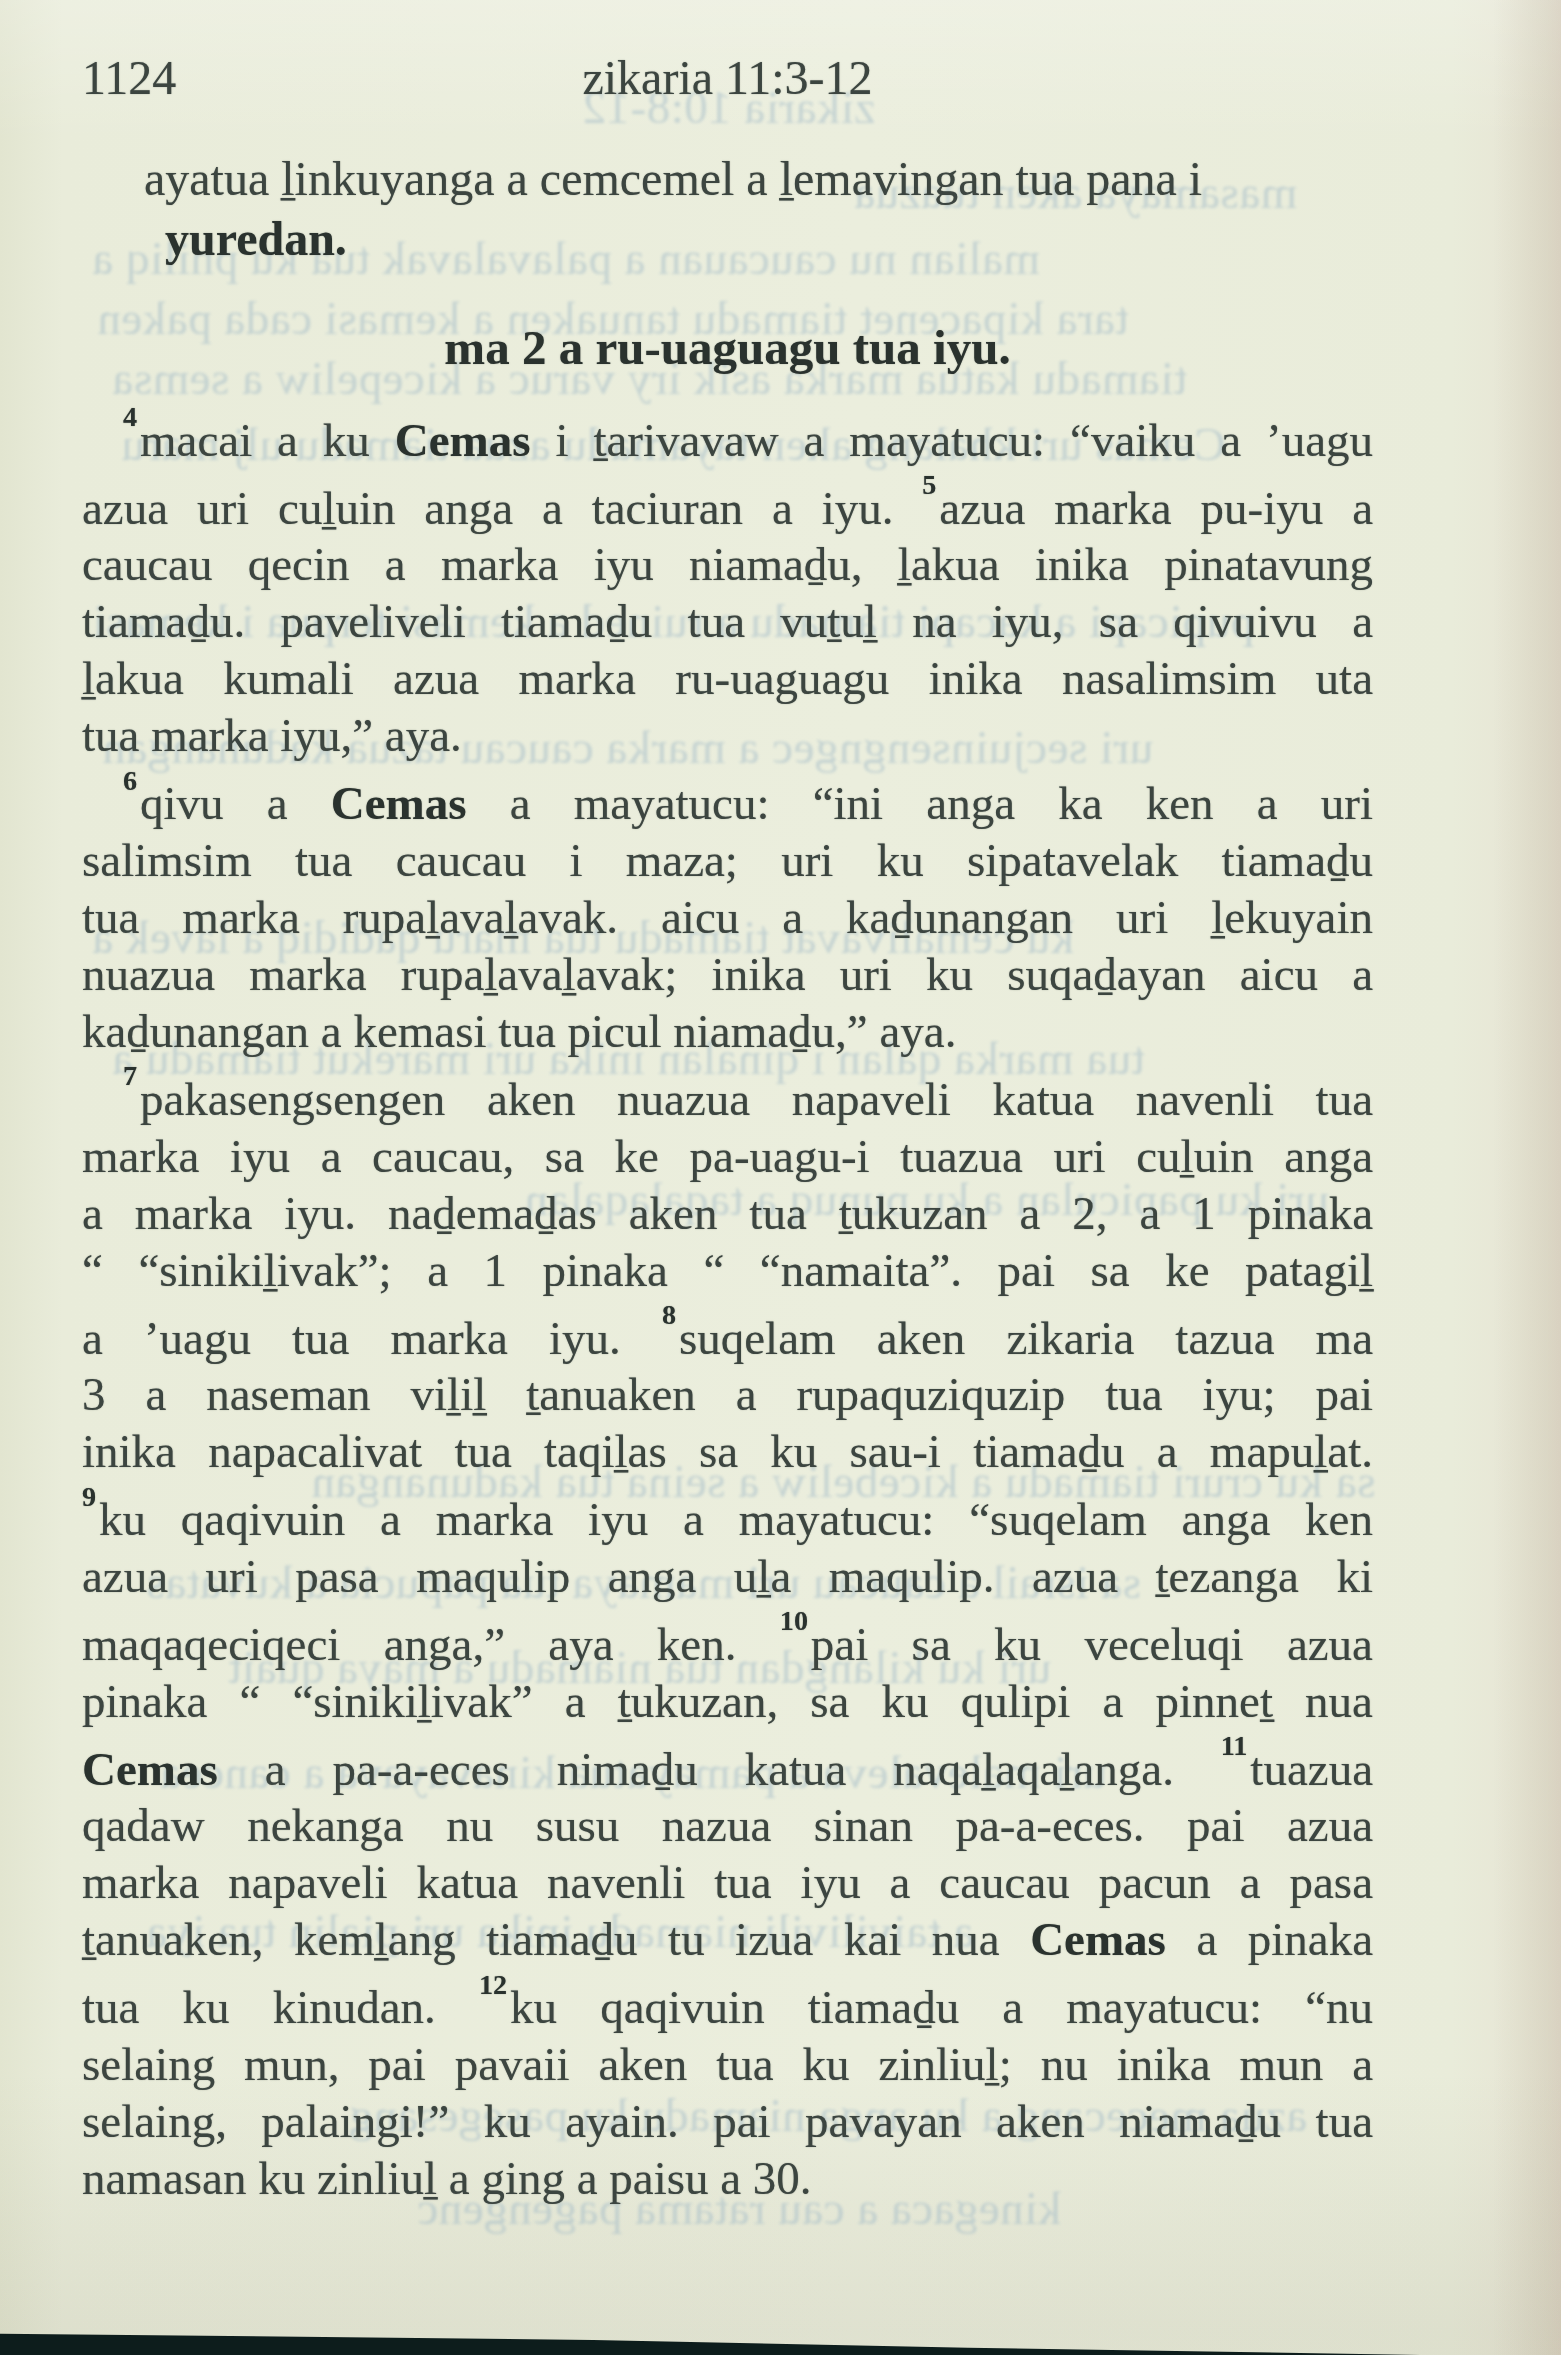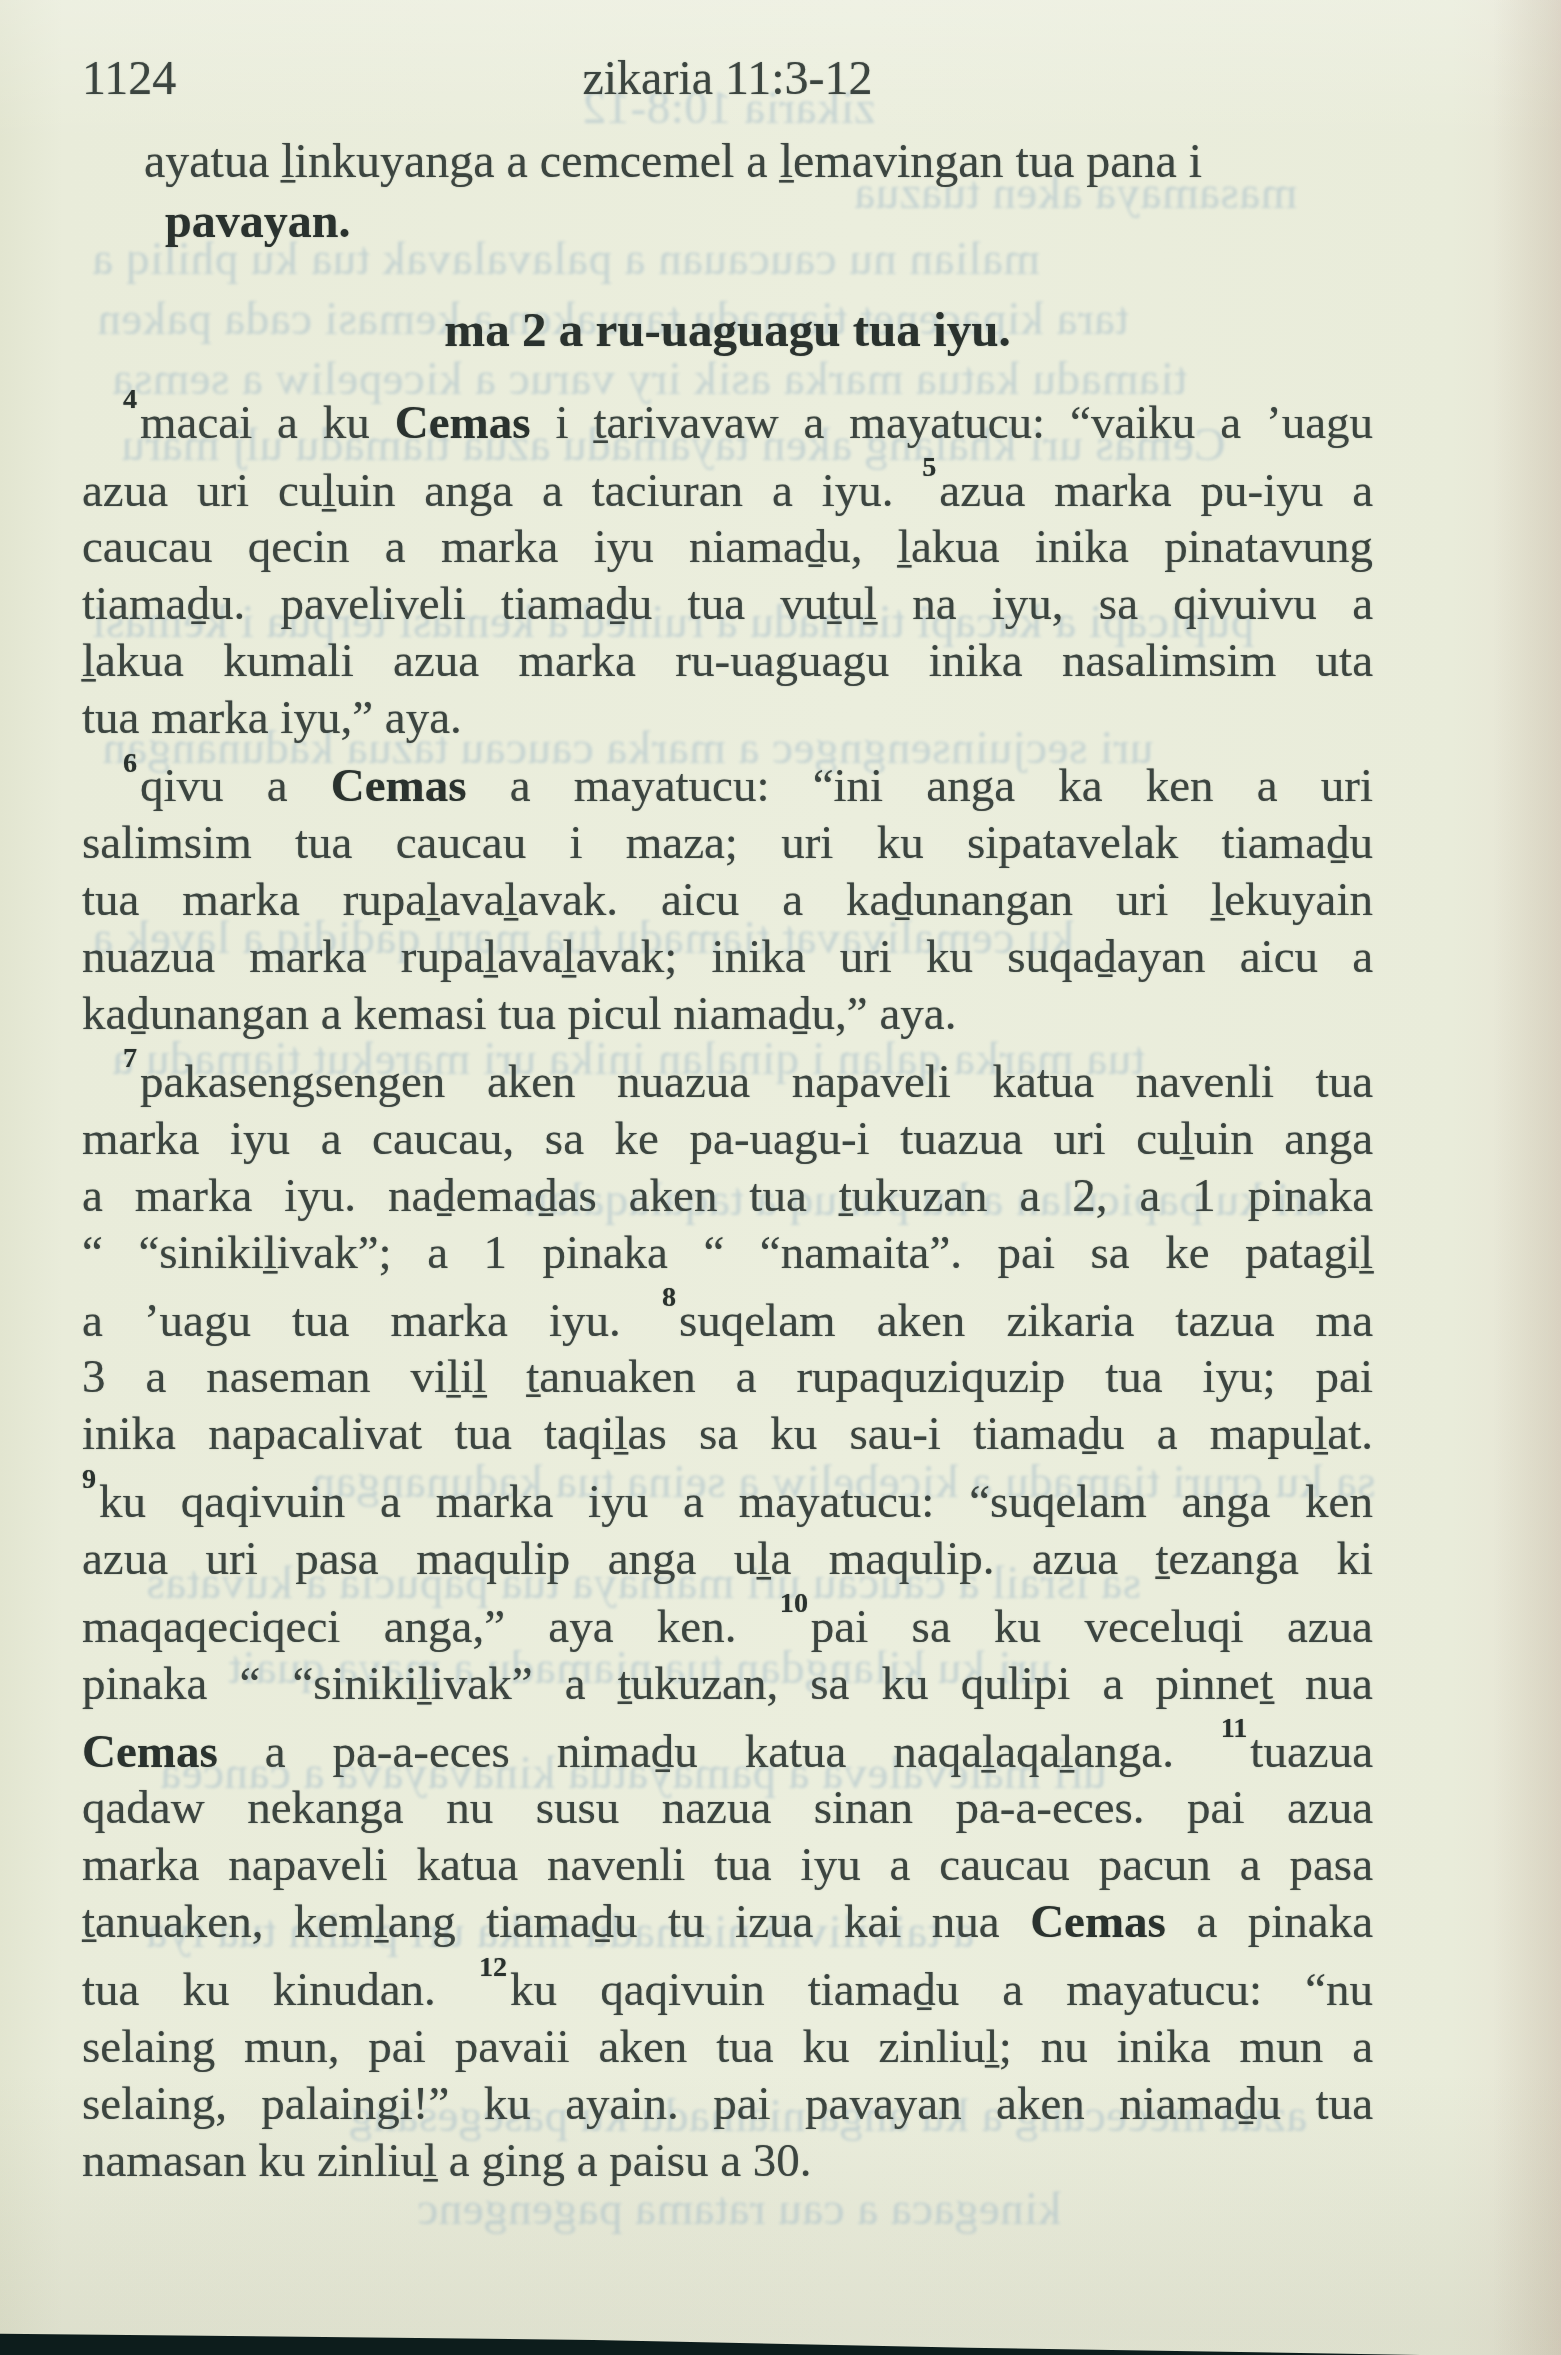--- a/index.html
+++ b/index.html
@@ -36,21 +36,21 @@
   }
   .rhead{position:absolute;left:50%;transform:translateX(-50%);}
   #textcol{
     margin-left:82px;width:1291px;
     font-size:47px;line-height:57px;
     text-shadow:0 0 1.2px rgba(60,70,64,.55);
   }
   .line{min-height:57px;}
   .just{text-align:justify;text-align-last:justify;}
   .ind{text-indent:41px;}
-  .poem1{margin-left:62px;margin-top:24px;font-size:48px;line-height:60px;}
+  .poem1{margin-left:62px;margin-top:42px;font-size:48px;line-height:60px;}
   .poem2{margin-left:83px;font-weight:700;color:var(--ink-bold);font-size:48px;line-height:60px;}
   .heading{text-align:center;font-weight:700;color:var(--ink-bold);margin-top:49px;margin-bottom:23px;font-size:49px;line-height:60px;}
   .bold{font-weight:700;color:var(--ink-bold);}
   sup.vnum{font-size:0.60em;font-weight:700;color:var(--ink-bold);position:relative;top:-0.45em;margin-right:2.9px;letter-spacing:0;}
   
   #right-shade{
     position:absolute;top:0;right:0;width:68px;height:100%;z-index:3;
     background:linear-gradient(90deg, rgba(150,140,110,0) 0%, rgba(150,140,110,.14) 80%, rgba(170,150,130,.22) 100%);
   }
   #bottom-bar{
@@ -83,21 +83,21 @@
     <div class="ghost-line" style="left: 417px; top: 2181px;">kinegaca a cau ratama pagengenc</div>
   </div>
 
 <div id="print-layer">
   <div class="pageheader">
     <span class="pnum">1124</span>
     <span class="rhead">zikaria 11:3-12</span>
   </div>
   <main id="textcol">
       <div class="line poem1"><span>ayatua ḻinkuyanga a cemcemel a ḻemavingan tua pana i</span></div>
-      <div class="line poem2"><span class="bold">pavayan.</span></div>
+      <div class="line poem2"><span class="bold">yuredan.</span></div>
       <div class="line heading"><span class="bold">ma 2 a ru-uaguagu tua iyu.</span></div>
       <div class="line  ind just"><sup class="vnum">4</sup><span>macai a ku </span><span class="bold">Cemas</span><span> i ṯarivavaw a mayatucu: “vaiku a ’uagu</span></div>
       <div class="line  just"><span>azua uri cuḻuin anga a taciuran a iyu. </span><sup class="vnum">5</sup><span>azua marka pu-iyu a</span></div>
       <div class="line  just"><span>caucau qecin a marka iyu niamaḏu, ḻakua inika pinatavung</span></div>
       <div class="line  just"><span>tiamaḏu. paveliveli tiamaḏu tua vuṯuḻ na iyu, sa qivuivu a</span></div>
       <div class="line  just"><span>ḻakua kumali azua marka ru-uaguagu inika nasalimsim uta</span></div>
       <div class="line "><span>tua marka iyu,” aya.</span></div>
       <div class="line  ind just"><sup class="vnum">6</sup><span>qivu a </span><span class="bold">Cemas</span><span> a mayatucu: “ini anga ka ken a uri</span></div>
       <div class="line  just"><span>salimsim tua caucau i maza; uri ku sipatavelak tiamaḏu</span></div>
       <div class="line  just"><span>tua marka rupaḻavaḻavak. aicu a kaḏunangan uri ḻekuyain</span></div>

